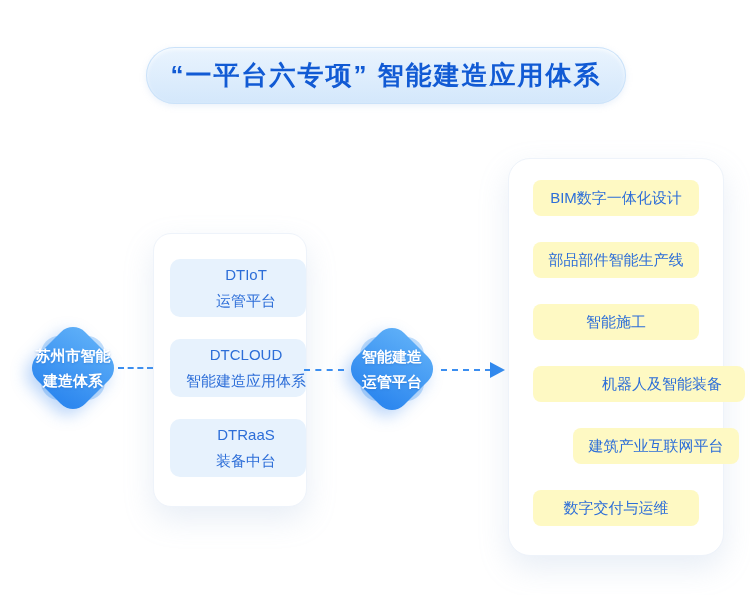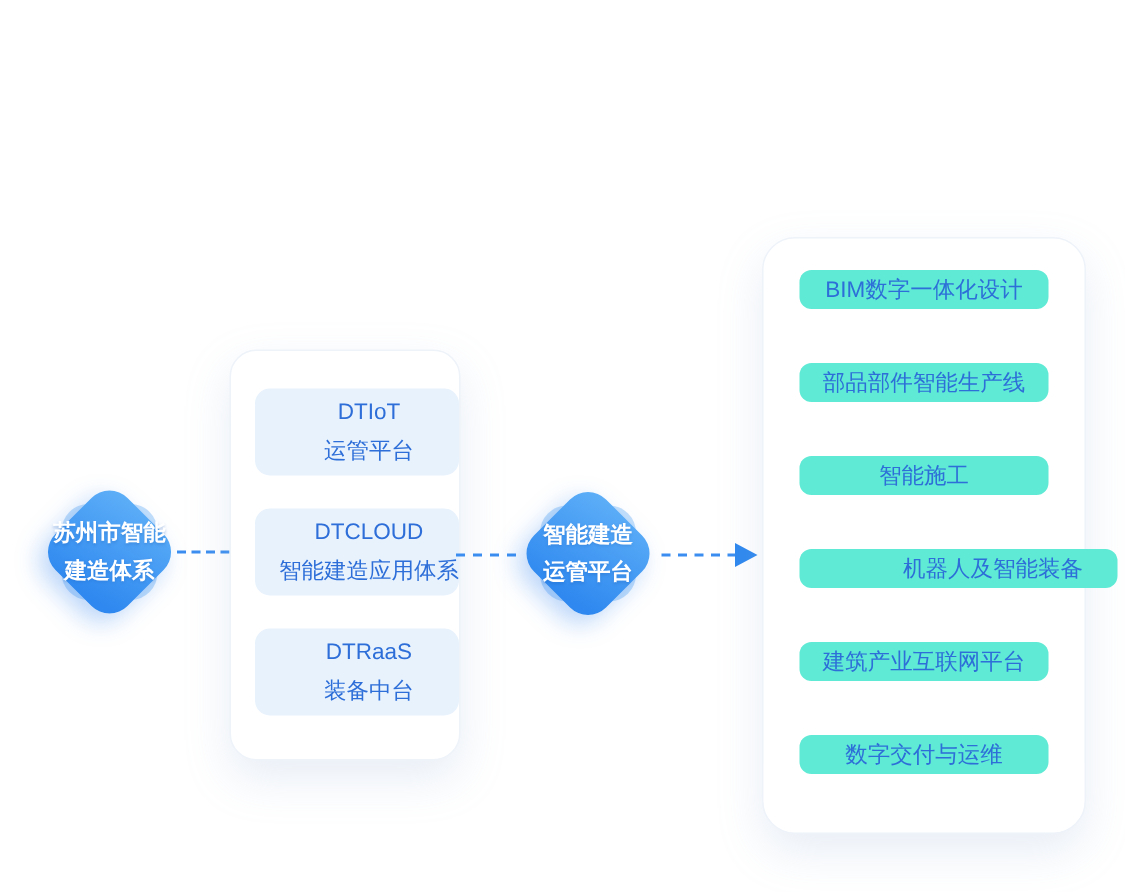--- a/index.html
+++ b/index.html
@@ -69,37 +69,40 @@
     border-radius:10px; background:#e7f2fd;
     color:#2d6ed8; font-size:15px;
     display:flex; flex-direction:column; align-items:center; justify-content:center;
     line-height:26px; white-space:nowrap;padding-left:16px;
   }
   .mini-1 { top:25px; }
   .mini-2 { top:105px; }
   .mini-3 { top:185px; }
 
   .app-item {
-    position:absolute; left:24px; width:166px; height:26px;
-    border-radius:8px; background:#5eead4;
+    position:absolute; left:24px; width:166px; height:36px;
+    border-radius:8px; background:#fef9c3;
     color:#2d6ed8; font-size:15px;
     display:flex; align-items:center; justify-content:center; white-space:nowrap;
   }
   .app-1 { top:21px; }
   .app-2 { top:83px; }
   .app-3 { top:145px; }
   .app-4 { top:207px;padding-left:46px; }
-  .app-5 { top:269px; }
+  .app-5 { top:269px;margin-left:40px; }
   .app-6 { top:331px; }
 </style>
 </head>
 <body>
 
 <div class="stage">
 
+  <div class="title-pill">
+    <span class="title-text">“一平台六专项” 智能建造应用体系</span>
+  </div>
 
   <div class="node node-left">
     <div class="halo"></div>
     <div class="diamond"></div>
     <div class="label">
       <span>苏州市智能</span>
       <span>建造体系</span>
     </div>
   </div>
 

